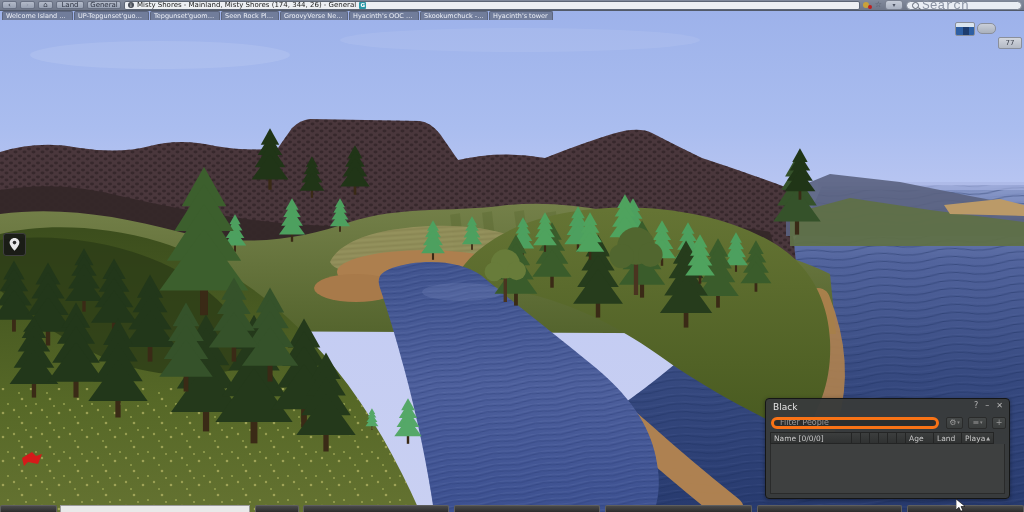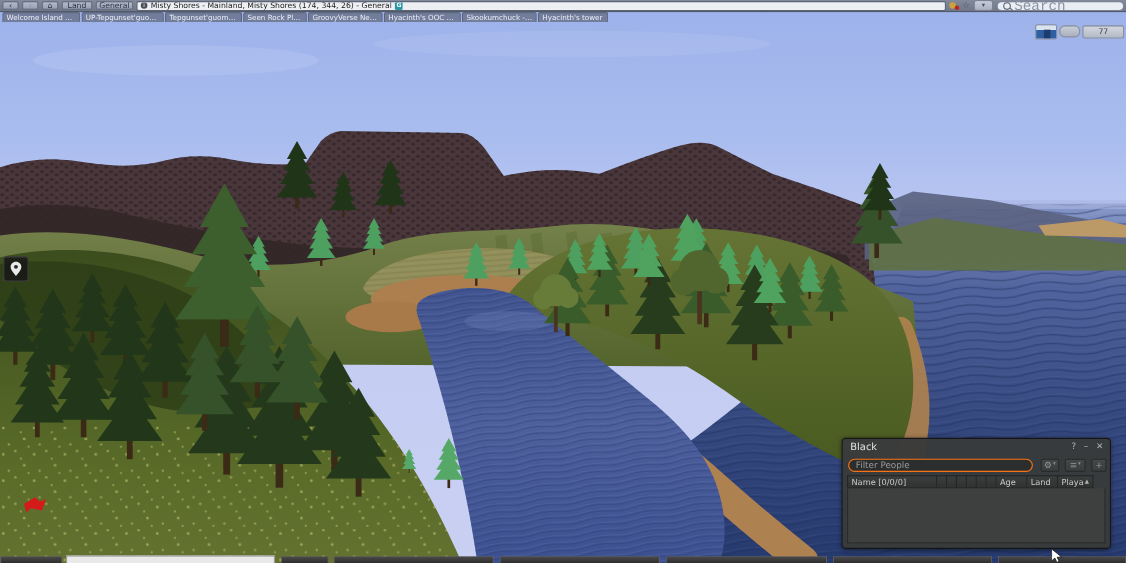--- a/index.html
+++ b/index.html
@@ -44,37 +44,37 @@
   .tab{height:9px;border:1px solid #5c657e;border-bottom:none;border-radius:2px 2px 0 0;
     background:rgba(110,121,148,.93);color:#edf0f8;font-size:6.5px;line-height:8px;
     padding:0 3px;box-sizing:border-box;white-space:nowrap;overflow:hidden;text-overflow:ellipsis;}
 
   
   .cornerbtns{position:absolute;right:2px;top:22px;display:flex;gap:2px;align-items:flex-start;z-index:25;}
   .cbtn{box-sizing:border-box;border:1px solid #8a8f9b;border-radius:2px;}
   .cbtn.thumb{width:20px;height:14px;background:linear-gradient(#d9e4ef 35%,#2e5fa3 35%);position:relative;overflow:hidden;}
   .cbtn.thumb::after{content:"";position:absolute;left:7px;top:4px;width:6px;height:8px;background:#1d3c6e;}
   .cbtn.pill{width:19px;height:11px;border-radius:5px;background:linear-gradient(#c9ced8,#aab1bd);margin-top:1px;}
-  .cbtn.fps{width:38px;height:12px;background:linear-gradient(#d2d6de,#b4bac5);color:#3a3f4a;
-    font-size:7px;line-height:11px;text-align:center;margin-top:1px;}
+  .cbtn.fps{width:24px;height:12px;background:linear-gradient(#d2d6de,#b4bac5);color:#3a3f4a;
+    font-size:7px;line-height:11px;text-align:center;margin-top:15px;}
 
   
   .pinbtn{position:absolute;left:3px;top:233px;width:21px;height:21px;border-radius:3px;
     background:rgba(22,22,22,.85);border:1px solid #3e3e3e;display:flex;align-items:center;
     justify-content:center;z-index:25;}
 
   
   .radar{position:absolute;left:765px;top:398px;width:245px;height:101px;border-radius:4px;
     background:rgba(57,59,59,.97);border:1px solid #151616;box-shadow:0 1px 4px rgba(0,0,0,.4);
     z-index:26;box-sizing:border-box;}
   .radar-title{position:absolute;left:7px;top:3px;font-size:9px;color:#e4e4e4;}
   .radar-ctl{position:absolute;top:3px;right:6px;display:flex;gap:7px;}
   .radar-ctl span{font-size:8px;color:#b5b5b5;line-height:8px;}
   .radar-row2{position:absolute;left:5px;top:17px;right:5px;height:13px;display:flex;align-items:center;}
-  .filterinput{width:168px;height:12px;background:#2c2e2e;border:1px solid #f97316;border-radius:7px;
+  .filterinput{width:168px;height:12px;background:#2c2e2e;border:3px solid #f97316;border-radius:7px;
     color:#ddd;font-size:8px;padding:0 6px;box-sizing:border-box;outline:none;font-family:inherit;flex:none;}
   .filterinput::placeholder{color:#989898;}
   .rbtn{height:12px;border:1px solid #2a2b2b;border-radius:2px;background:linear-gradient(#454848,#3a3d3d);
     color:#9b9b9b;font-size:8px;line-height:11px;text-align:center;box-sizing:border-box;
     display:flex;align-items:center;justify-content:center;gap:1px;flex:none;}
   .rbtn .caret{font-size:5px;color:#8b8b8b;}
   .radar-head{position:absolute;left:4px;top:33px;right:15px;height:12px;display:flex;}
   .hcell{background:linear-gradient(#3c3e3e,#303232);border:1px solid #242525;border-left:none;
     color:#c9c9c9;font-size:7.5px;line-height:11px;padding:0 3px;box-sizing:border-box;
     white-space:nowrap;overflow:hidden;}

